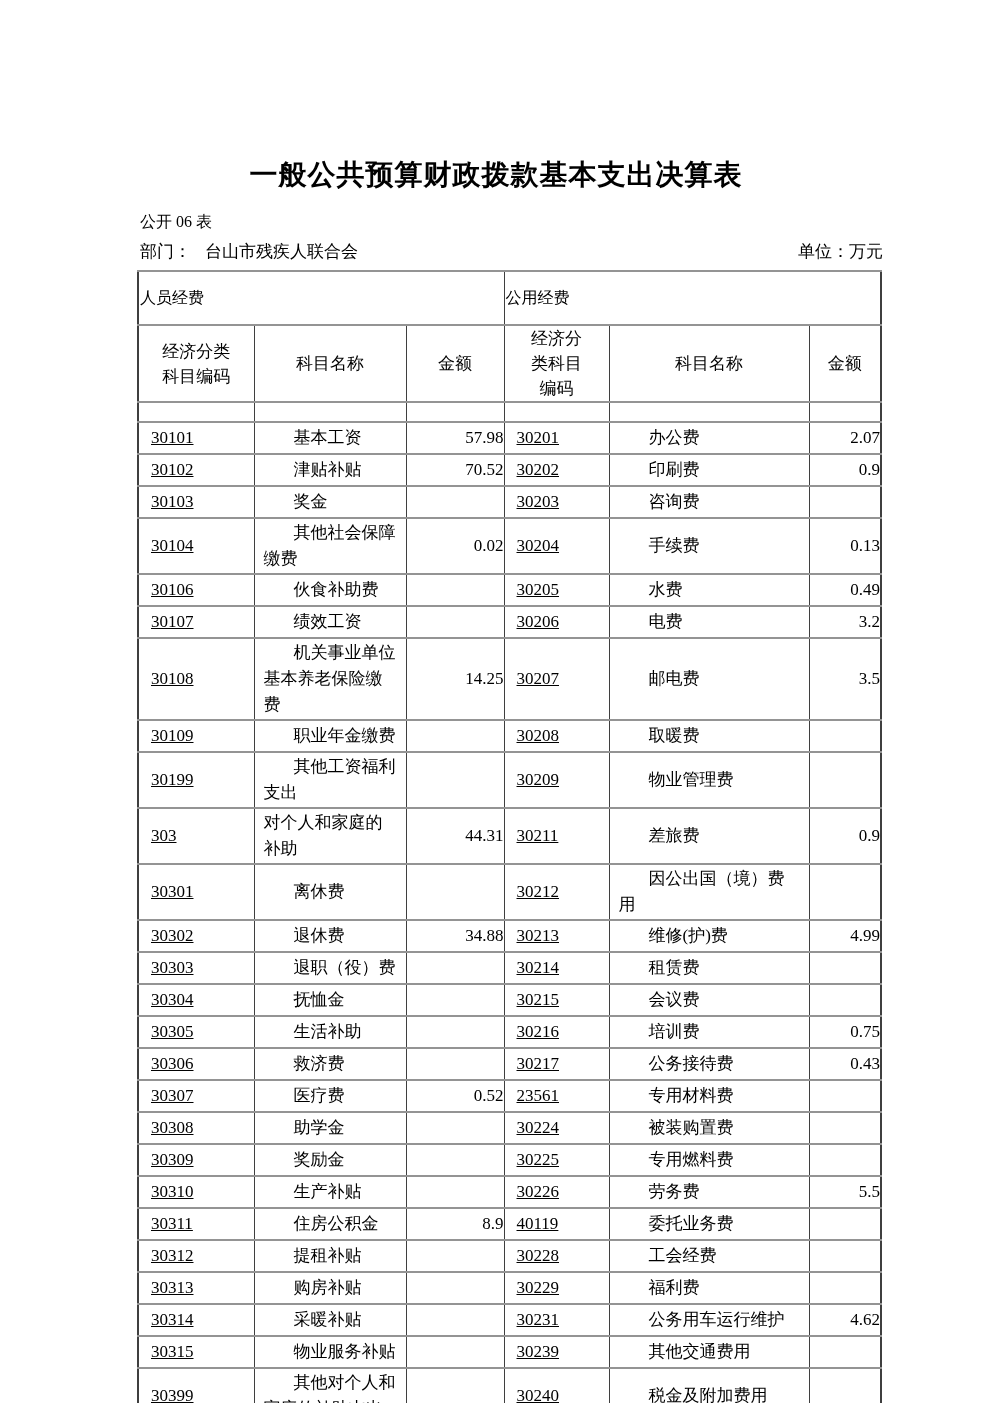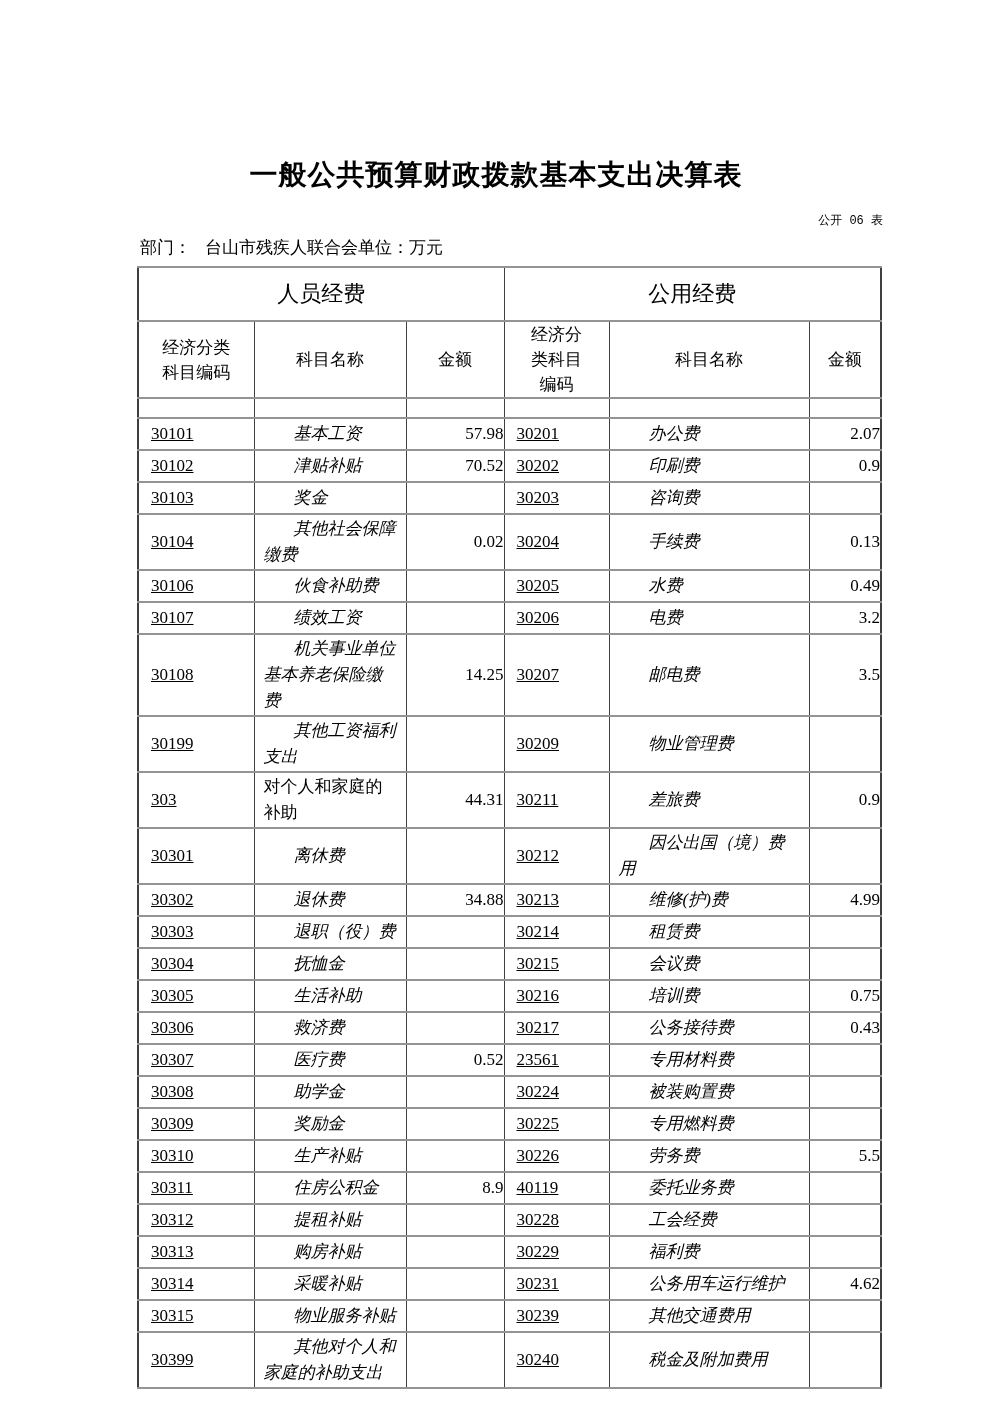--- a/index.html
+++ b/index.html
@@ -17,28 +17,27 @@
     margin: 0;
     padding-top: 156px;
     text-align: center;
     font-size: 28px;
     font-weight: bold;
     letter-spacing: 1px;
   }
   .table-no {
     width: 743px;
     margin: 18px 0 0 140px;
-    text-align: right;
-    font-size: 12px;
-    font-family: Liberation Mono, monospace;
+    font-size: 16px;
   }
   .meta-row {
     width: 743px;
     margin: 7px 0 7px 140px;
     display: flex;
+    justify-content: space-between;
     align-items: flex-end;
     font-size: 17px;
   }
   .dept-label { margin-right: 14px; }
   table.budget {
     margin-left: 137px;
     width: 743px;
     border-collapse: collapse;
     table-layout: fixed;
     font-size: 17px;
@@ -47,27 +46,27 @@
   table.budget th, table.budget td {
     border-left: 1px solid #3f3f3f;
     border-right: 1px solid #3f3f3f;
     border-top: 2px solid #949494;
     border-bottom: 2px solid #949494;
     font-weight: normal;
     vertical-align: middle;
     overflow: hidden;
     word-break: break-all;
   }
-  tr.group-row th { height: 50px; font-size: 22px; text-align: center; }
+  tr.group-row th { height: 50px; font-size: 16px; text-align: left; }
   tr.colhead-row th { height: 54px; text-align: center; line-height: 25px; padding: 4px; }
   tr.colhead-row th.th-code { padding: 0 20px; }
   tbody td { height: 28px; line-height: 26px; padding: 1px 0; }
   td.code { text-align: left; padding-left: 12px; text-decoration: underline; }
   td.name { text-align: left; padding-left: 9px; padding-right: 9px; }
-  td.name.indent { text-indent: 30px; font-style: italic; }
+  td.name.indent { text-indent: 30px; }
   td.amount { text-align: right; }
   tr.spacer td { height: 18px; line-height: 18px; padding: 0; }
 </style>
 </head>
 <body>
 
 <div class="page">
 
   <h1 class="doc-title">一般公共预算财政拨款基本支出决算表</h1>
 
@@ -162,20 +161,28 @@
         </tr>
         <tr>
           <td class="code">30108</td>
           <td class="name indent">机关事业单位基本养老保险缴费</td>
           <td class="amount">14.25</td>
           <td class="code">30207</td>
           <td class="name indent">邮电费</td>
           <td class="amount">3.5</td>
         </tr>
         <tr>
+          <td class="code">30109</td>
+          <td class="name indent">职业年金缴费</td>
+          <td class="amount"></td>
+          <td class="code">30208</td>
+          <td class="name indent">取暖费</td>
+          <td class="amount"></td>
+        </tr>
+        <tr>
           <td class="code">30199</td>
           <td class="name indent">其他工资福利支出</td>
           <td class="amount"></td>
           <td class="code">30209</td>
           <td class="name indent">物业管理费</td>
           <td class="amount"></td>
         </tr>
         <tr>
           <td class="code">303</td>
           <td class="name">对个人和家庭的补助</td>

